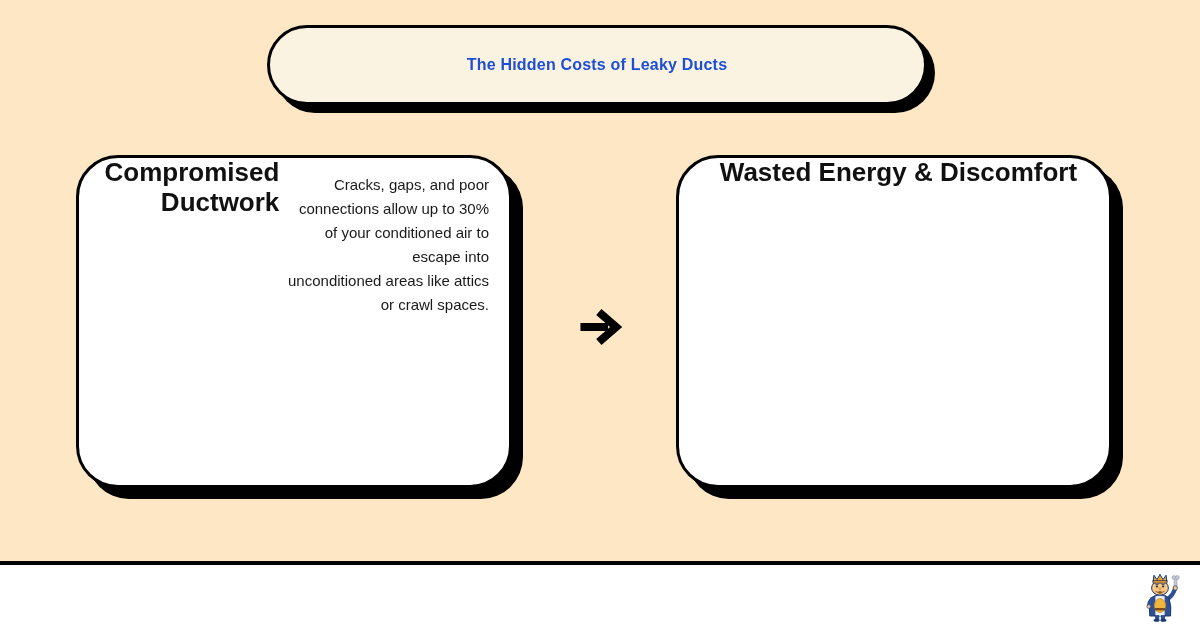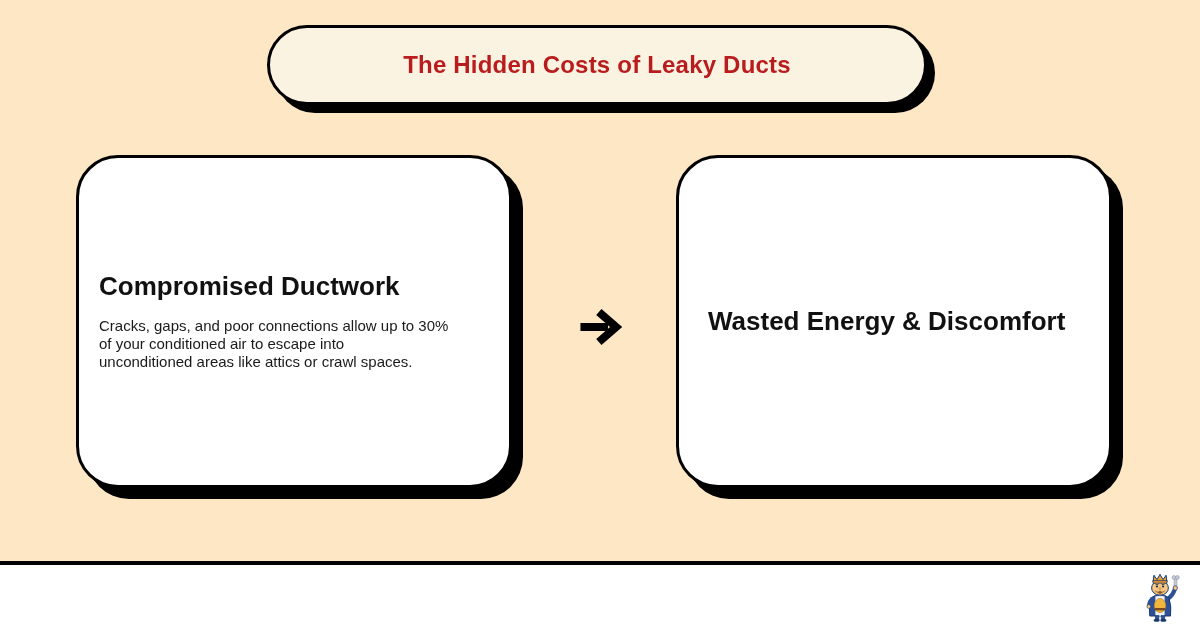--- a/index.html
+++ b/index.html
@@ -23,52 +23,52 @@
     height: 80px;
     background: #FBF3E2;
     border: 3px solid #000;
     border-radius: 45px;
     box-shadow: 8px 8px 0 #000;
     display: flex;
     align-items: center;
     justify-content: center;
   }
   .title-pill h1 {
-    font-size: 24px;
+    font-size: 16px;
     font-weight: bold;
-    color: #b91c1c;
+    color: #1d4ed8;
     letter-spacing: 0.2px;
   }
   
   .card {
     position: absolute;
     top: 155px;
     width: 436px;
     height: 333px;
     background: #FFFFFF;
     border: 3px solid #000;
     border-radius: 42px;
     box-shadow: 11px 11px 0 #000;
     display: flex;
-    flex-direction: column;
     justify-content: center;
     padding: 0 20px;
+    text-align: right;
   }
   .card-left  { left: 76px; }
   .card-right { left: 676px; padding-left: 29px; }
   .card h2 {
     font-size: 26px;
     font-weight: bold;
     color: #111;
     line-height: 1.15;
   }
   .card p {
     margin-top: 15px;
     font-size: 15px;
-    line-height: 18px;
+    line-height: 24px;
     color: #1a1a1a;
     white-space: pre-line;
   }
   
   .connector {
     position: absolute;
     left: 577px;
     top: 304px;
     width: 46px;
     height: 46px;

